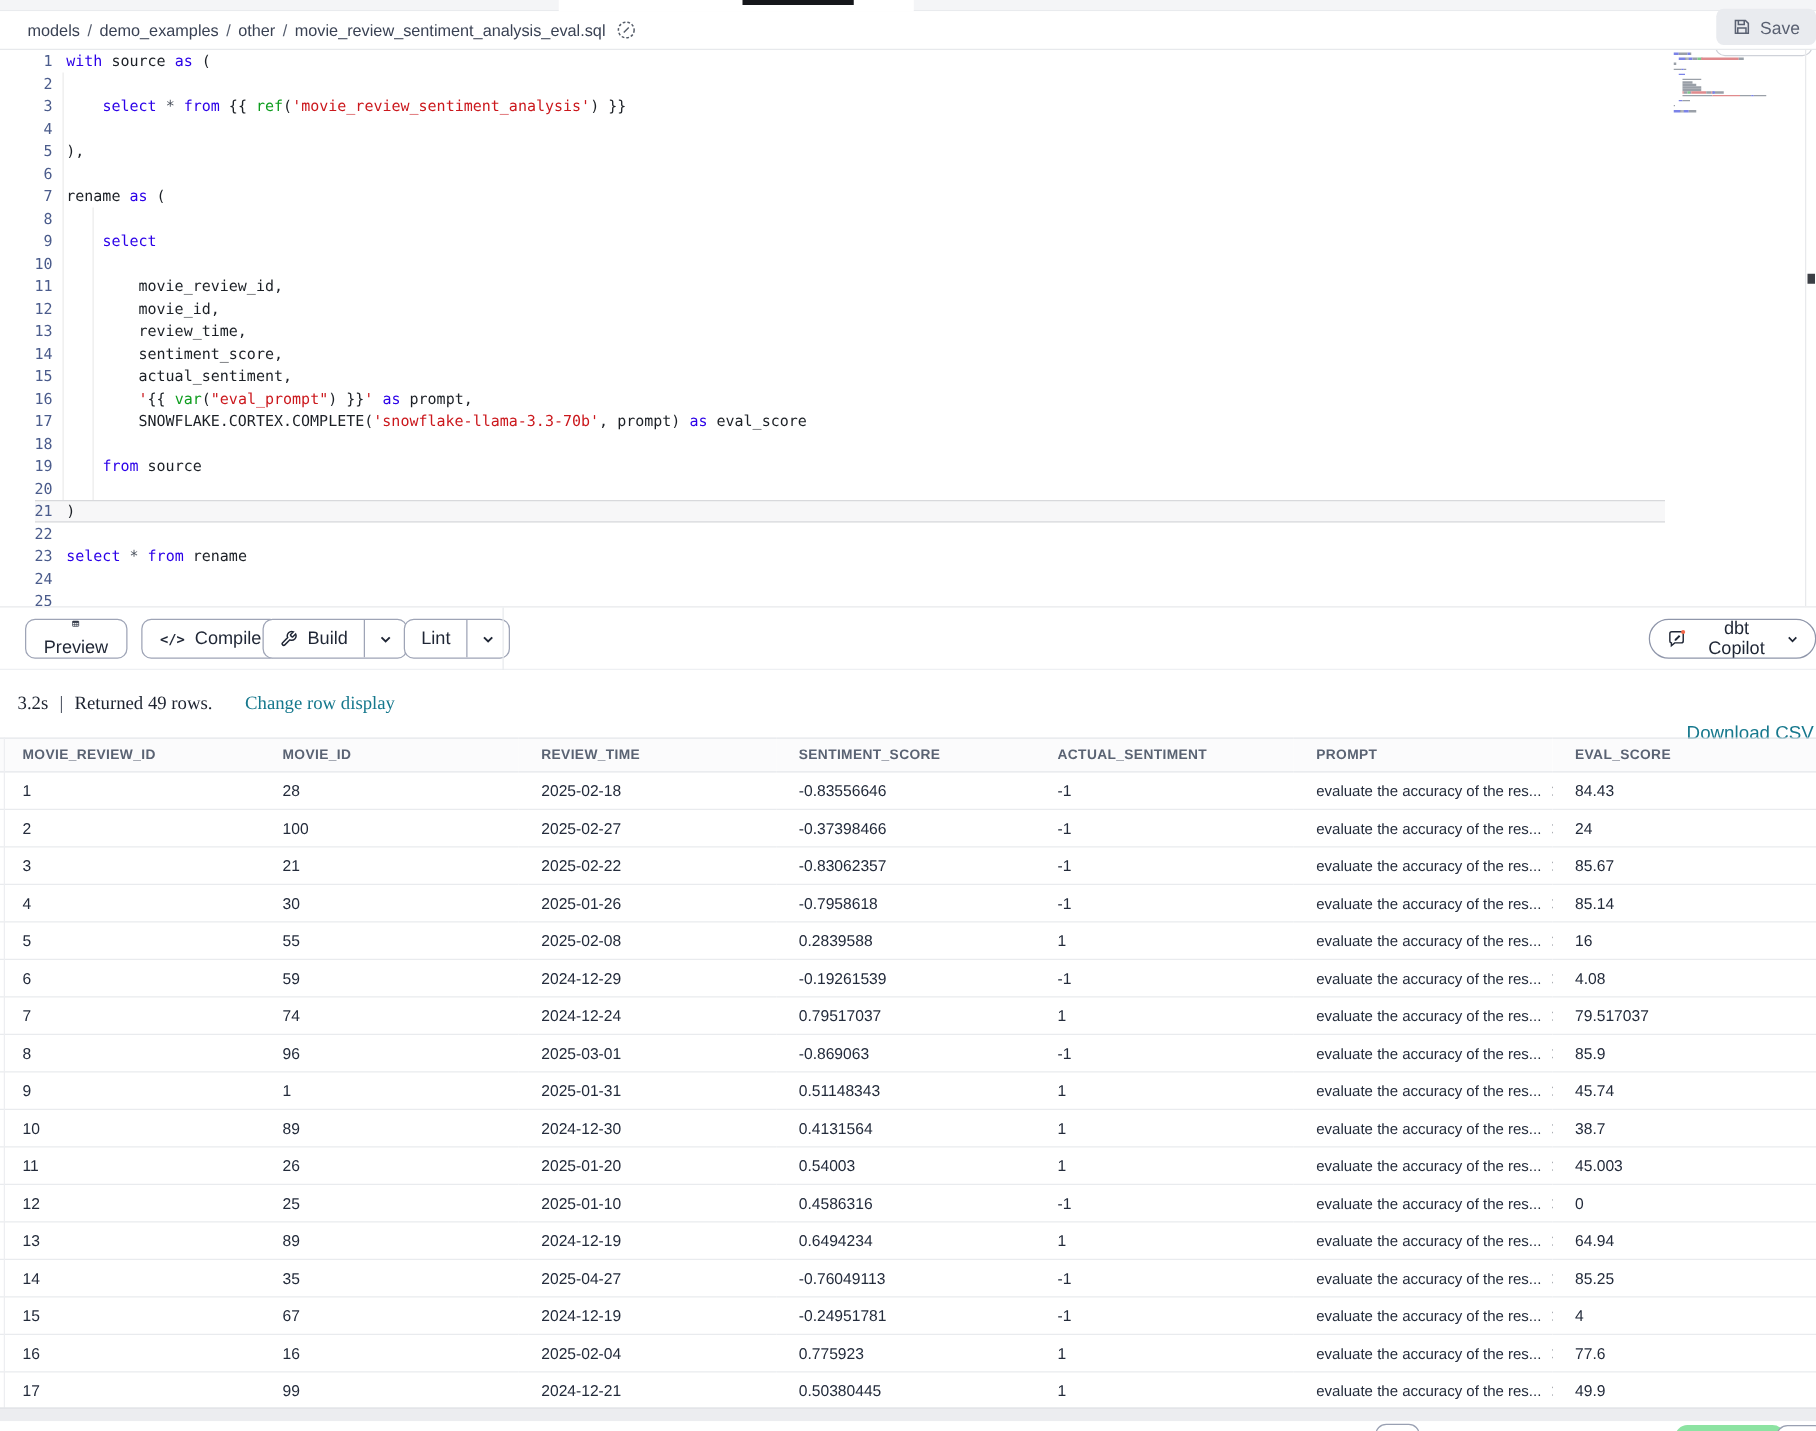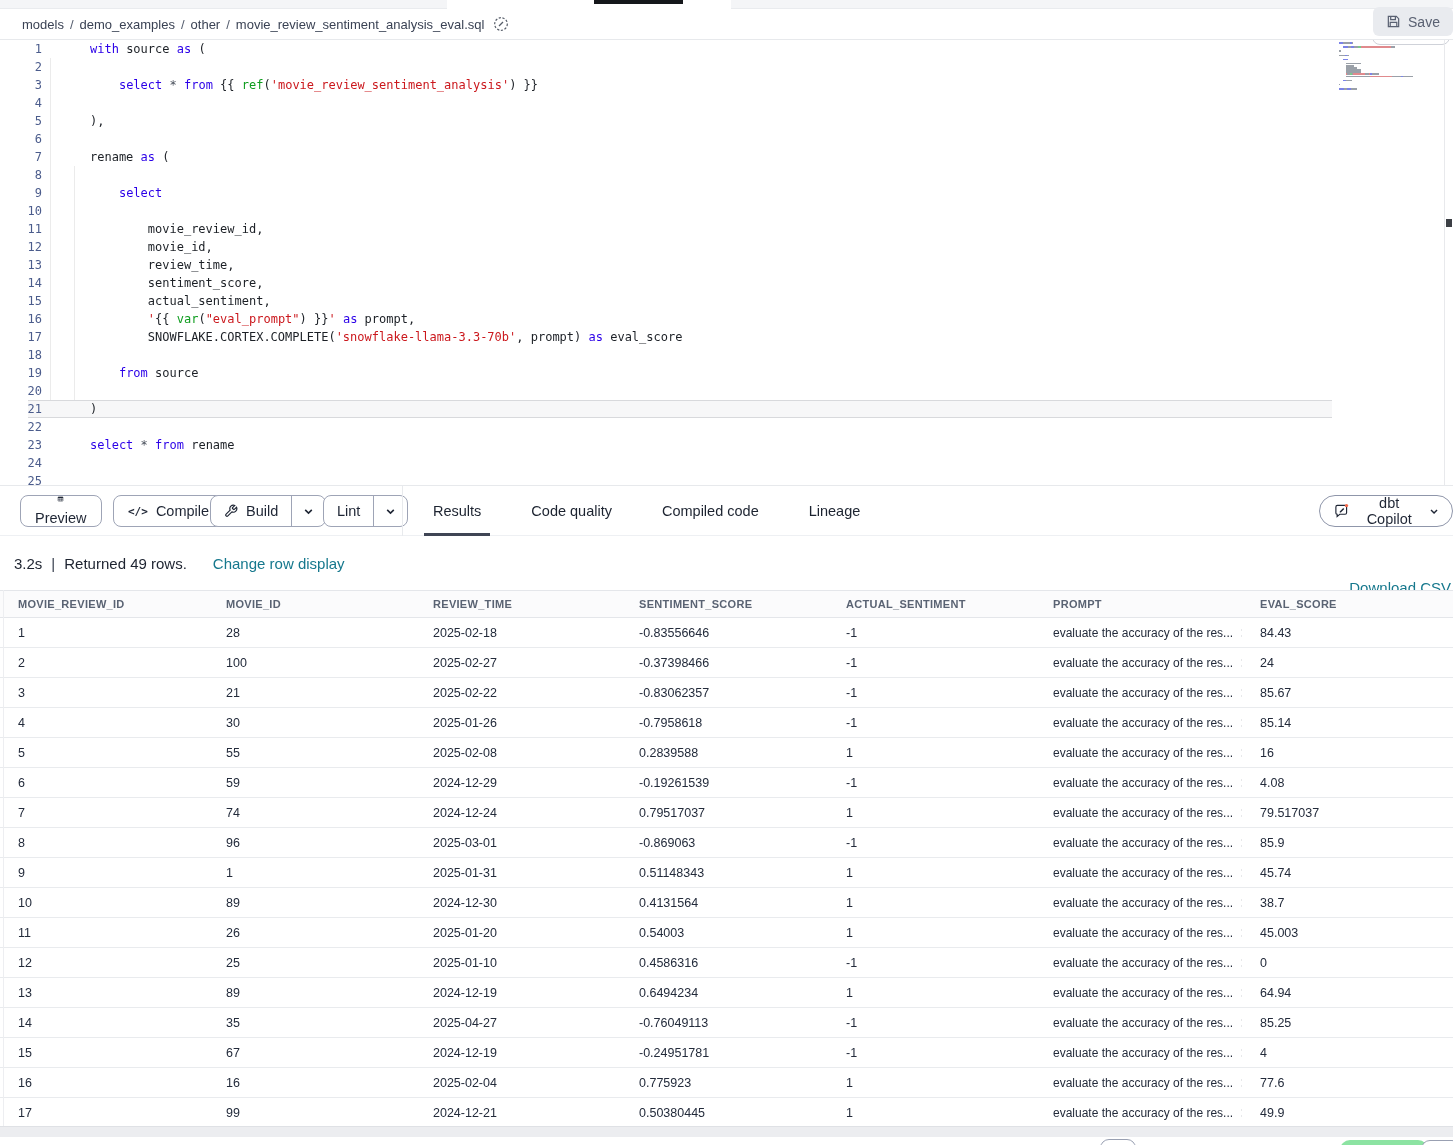--- a/index.html
+++ b/index.html
@@ -23,21 +23,21 @@
   .save-btn{position:absolute;left:1373px;top:7px;width:80px;height:29px;background:#e9ebef;border:none;border-radius:6px;
     display:flex;align-items:center;justify-content:center;gap:7px;color:#5a6172;font-size:14px;font-family:inherit;cursor:pointer;z-index:4;}
 
   
   .editor{position:absolute;top:40px;left:0;width:1453px;height:445px;background:#fff;overflow:hidden;}
   .cur-line{position:absolute;left:28px;top:360px;width:1304px;height:18px;background:#f7f7f8;border-top:1px solid #d8d9dc;border-bottom:1px solid #d8d9dc;box-sizing:border-box;}
   .guide{position:absolute;width:1px;background:#ebebeb;}
   .guide.g1{left:50px;top:18px;height:342px;}
   .guide.g2{left:74px;top:126px;height:234px;}
   .gutter{position:absolute;left:0;top:0;width:42px;text-align:right;font-family:"DejaVu Sans Mono",monospace;font-size:12px;line-height:18px;color:#4b5c8c;}
-  .codepane{position:absolute;left:53px;top:0;font-family:"DejaVu Sans Mono",monospace;font-size:12px;line-height:18px;white-space:pre;color:#1c2026;margin-left:37px;}
+  .codepane{position:absolute;left:53px;top:0;font-family:"DejaVu Sans Mono",monospace;font-size:12px;line-height:18px;white-space:pre;color:#1c2026;}
   .tok-k{color:#2b00e8;}
   .tok-p{color:#1c2026;}
   .tok-s{color:#cb181d;}
   .tok-f{color:#0f9d1f;}
   .tok-o{color:#474e5a;}
   .minimap{position:absolute;left:1339px;top:2px;width:100px;}
   .minimap .mrow{display:flex;height:1.5px;margin-bottom:0.6px;}
   .minimap-pill{position:absolute;left:1372px;top:-12px;width:76px;height:15px;border:1px solid #cfd2d9;border-radius:8px;background:#fff;}
   .editor-vline{position:absolute;left:1444px;top:0;width:1px;height:445px;background:#e8e9ec;}
   .editor-thumb{position:absolute;left:1446px;top:179px;width:6px;height:8px;background:#3c3f45;}
@@ -52,21 +52,21 @@
   .code-glyph{font-family:"DejaVu Sans Mono",monospace;font-size:11px;font-weight:bold;color:#1f2635;}
   .toolbar-divider{position:absolute;left:402px;top:0;width:1px;height:50px;background:#e8eaed;}
   .tabs{position:absolute;left:424px;top:0;height:50px;display:flex;gap:32px;}
   .tab{position:relative;display:flex;align-items:center;height:100%;padding:0 9px;font-size:14.5px;color:#1c2330;cursor:pointer;}
   .tab.active::after{content:"";position:absolute;left:0;right:0;bottom:0;height:3px;background:#3f4554;}
   .copilot-btn{position:absolute;left:1319px;top:9px;height:32px;box-sizing:border-box;display:flex;align-items:center;gap:8px;
     padding:0 13px;background:#fff;border:1px solid #8f96aa;border-radius:16px;font-size:14.5px;color:#1f2635;font-family:inherit;cursor:pointer;}
 
   
   .statusbar{position:absolute;top:536px;left:0;width:1453px;height:54px;background:#fff;}
-  .status-left{position:absolute;left:14px;top:0;height:100%;display:flex;align-items:center;font-size:15px;color:#1d2330;}
+  .status-left{position:absolute;left:14px;top:0;height:100%;display:flex;align-items:center;font-size:15px;color:#1d2330;font-family:Liberation Serif, serif;}
   .status-left .pipe{margin:0 9px;color:#3a4150;}
   .link{color:#16788d;cursor:pointer;font-size:15px;}
   .change-display{margin-left:26px;text-align:center;}
   .download-csv{position:absolute;right:2px;top:50%;transform:translateY(-50%);margin-top:24px;}
 
   
   .table-region{position:absolute;top:590px;left:0;width:1453px;}
   .table-left-line{position:absolute;left:3px;top:590px;height:537px;width:1px;background:#edeef1;}
   table.results{border-collapse:collapse;table-layout:fixed;width:1453px;border-top:1px solid #e4e6ea;}
   table.results th{height:27px;box-sizing:border-box;text-align:left;padding:0 0 0 18px;font-size:11px;letter-spacing:0.3px;color:#5a6373;
@@ -283,34 +283,20 @@
     <div class="seg">
       <span>Lint</span>
     </div>
     <div class="seg chev">
       <svg width="11" height="11" viewBox="0 0 10 10" fill="none" stroke="#1f2635" stroke-width="1.4">
           <path d="M2 3.5l3 3 3-3"></path>
         </svg>
     </div>
   </div>
   <div class="toolbar-divider"></div>
-  <div class="tabs">
-      <div class="tab active">
-        <span>Results</span>
-      </div>
-      <div class="tab">
-        <span>Code quality</span>
-      </div>
-      <div class="tab">
-        <span>Compiled code</span>
-      </div>
-      <div class="tab">
-        <span>Lineage</span>
-      </div>
-    </div>
   <button class="copilot-btn">
     <svg width="18" height="18" viewBox="0 0 20 20" fill="none" stroke="#1f2635" stroke-width="1.4">
       <path d="M3.5 5A1.8 1.8 0 0 1 5.3 3.2h9.4A1.8 1.8 0 0 1 16.5 5v7.2a1.8 1.8 0 0 1-1.8 1.8H8.2l-3.2 2.8v-2.8h-.2a1.8 1.8 0 0 1-1.3-1.8z"></path>
       <path d="M8.2 10.6l4.2-4.2 1.3 1.3-4.2 4.2H8.2z" fill="#1f2635" stroke="none"></path>
       <circle cx="16.4" cy="3.4" r="2" fill="#f4694b" stroke="none"></circle>
     </svg>
     <span>dbt Copilot</span>
     <svg width="11" height="11" viewBox="0 0 10 10" fill="none" stroke="#1f2635" stroke-width="1.4">
         <path d="M2 3.5l3 3 3-3"></path>
       </svg>

